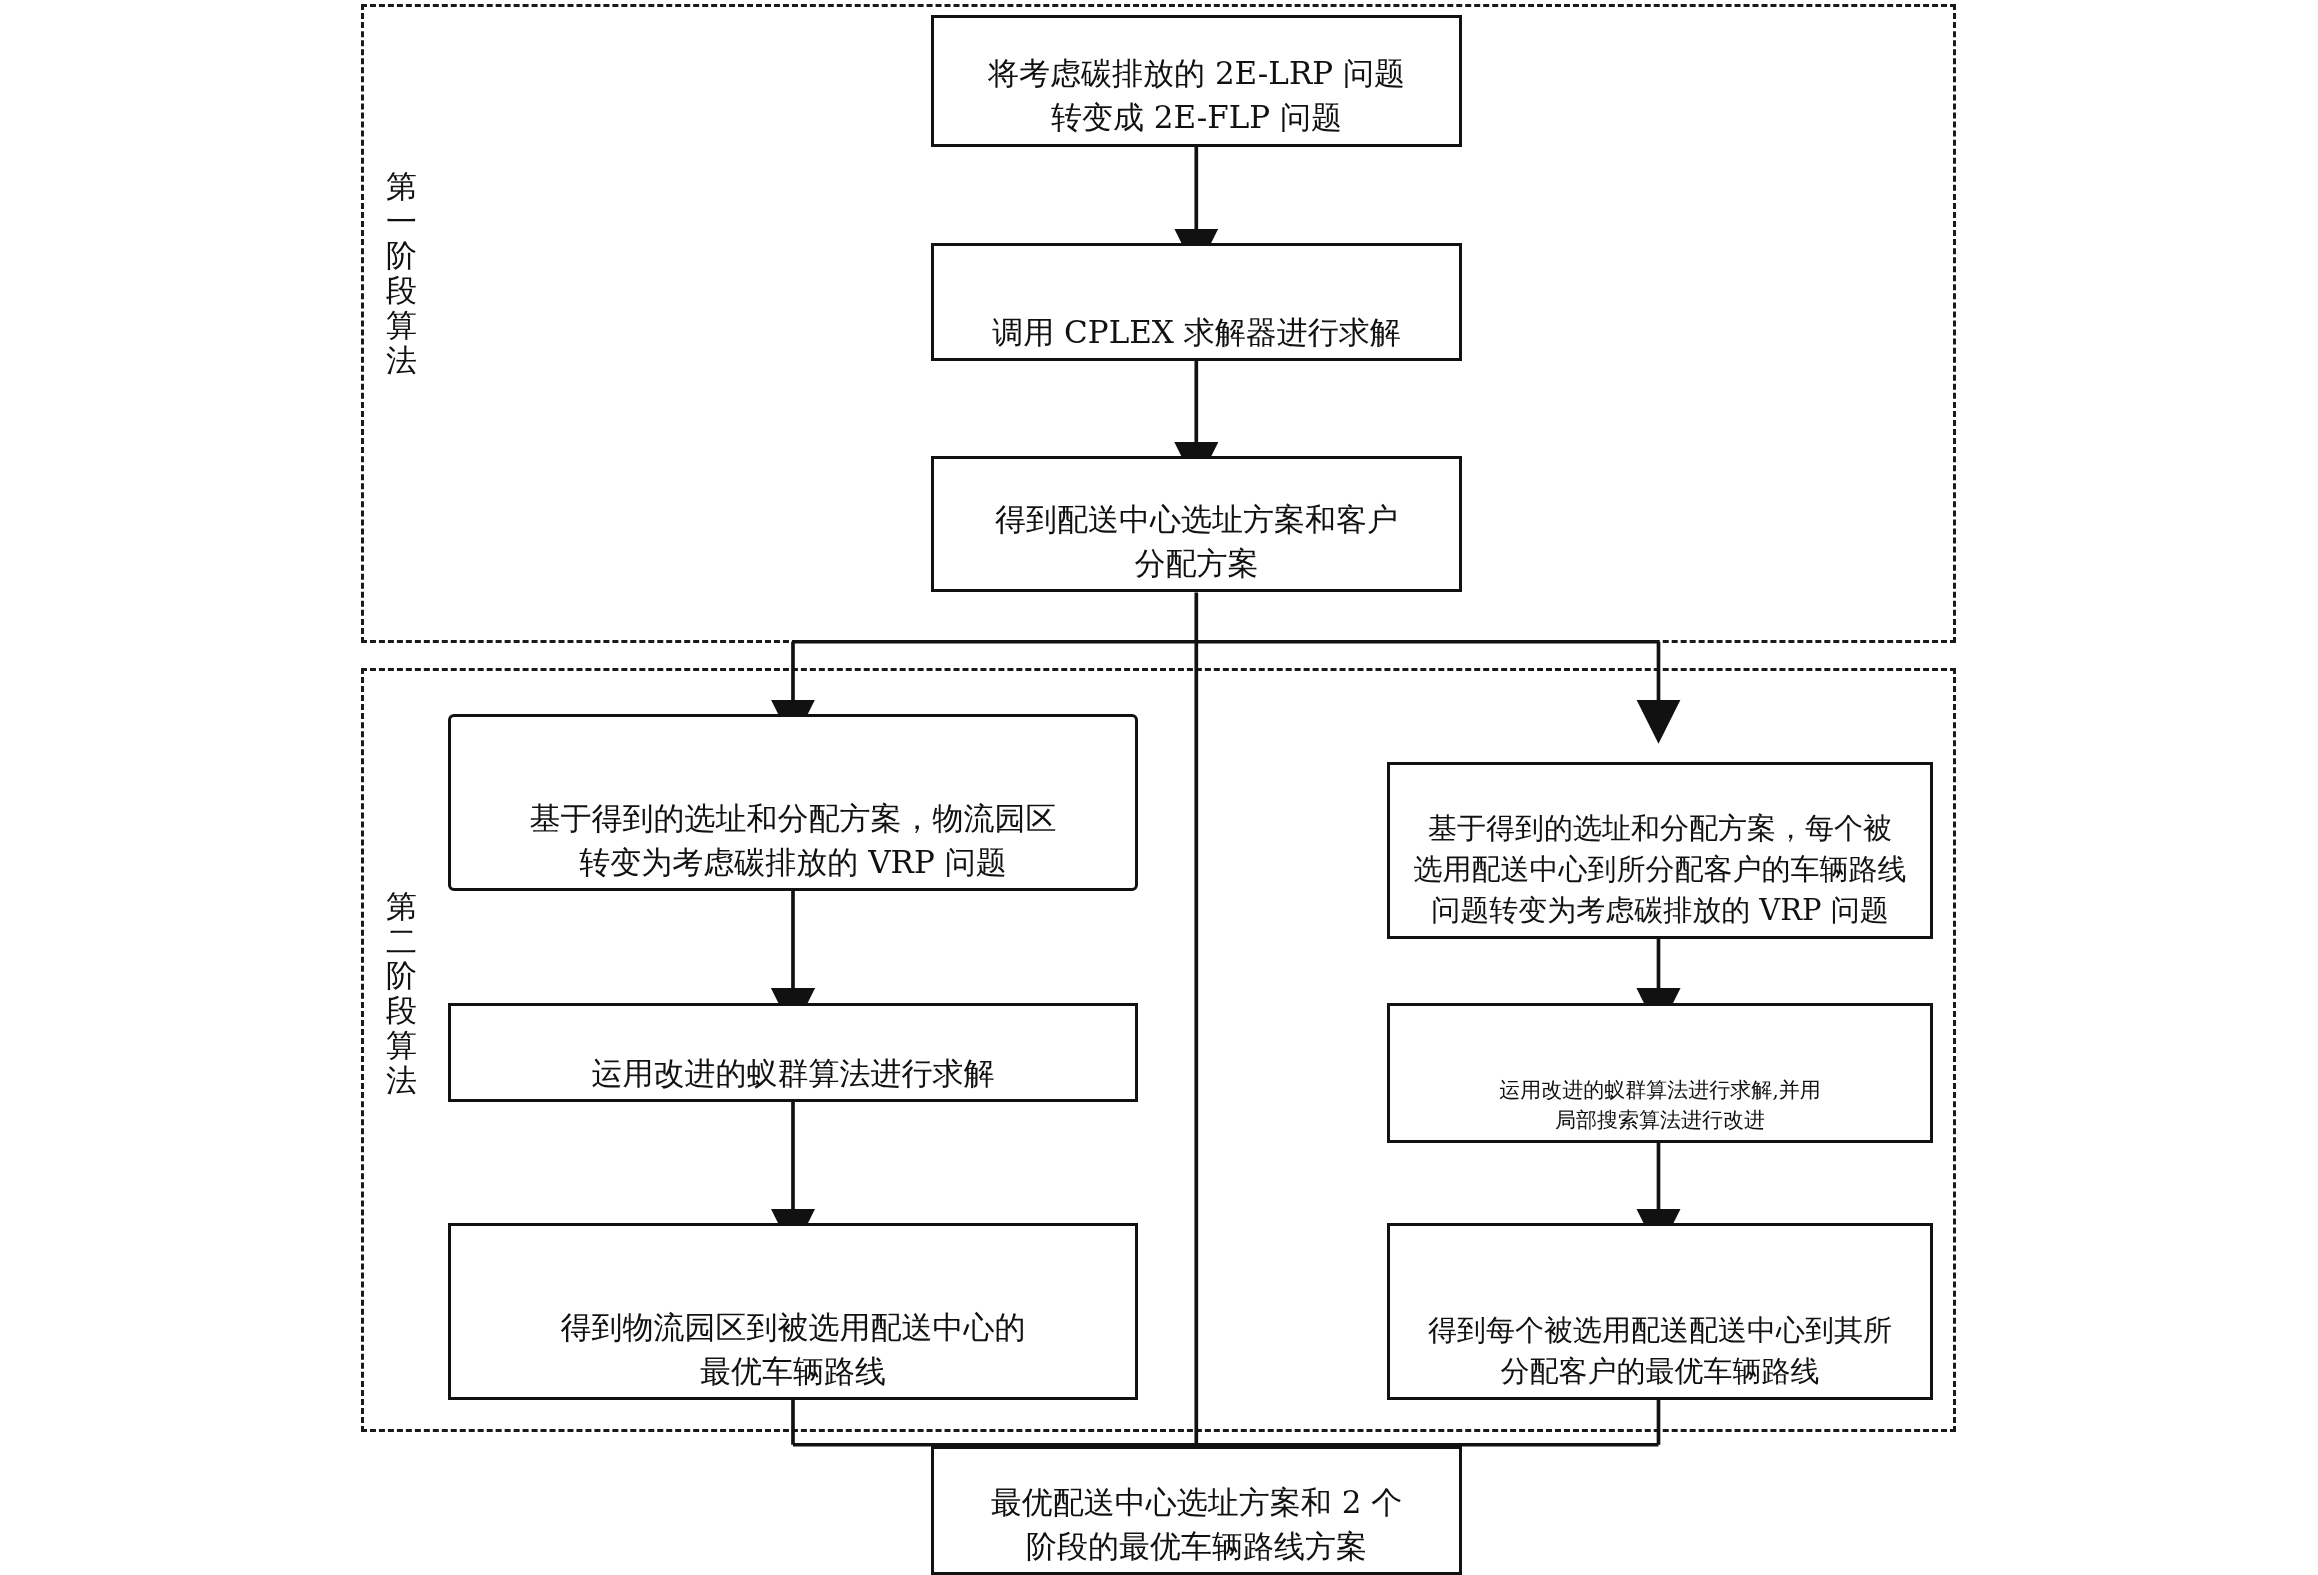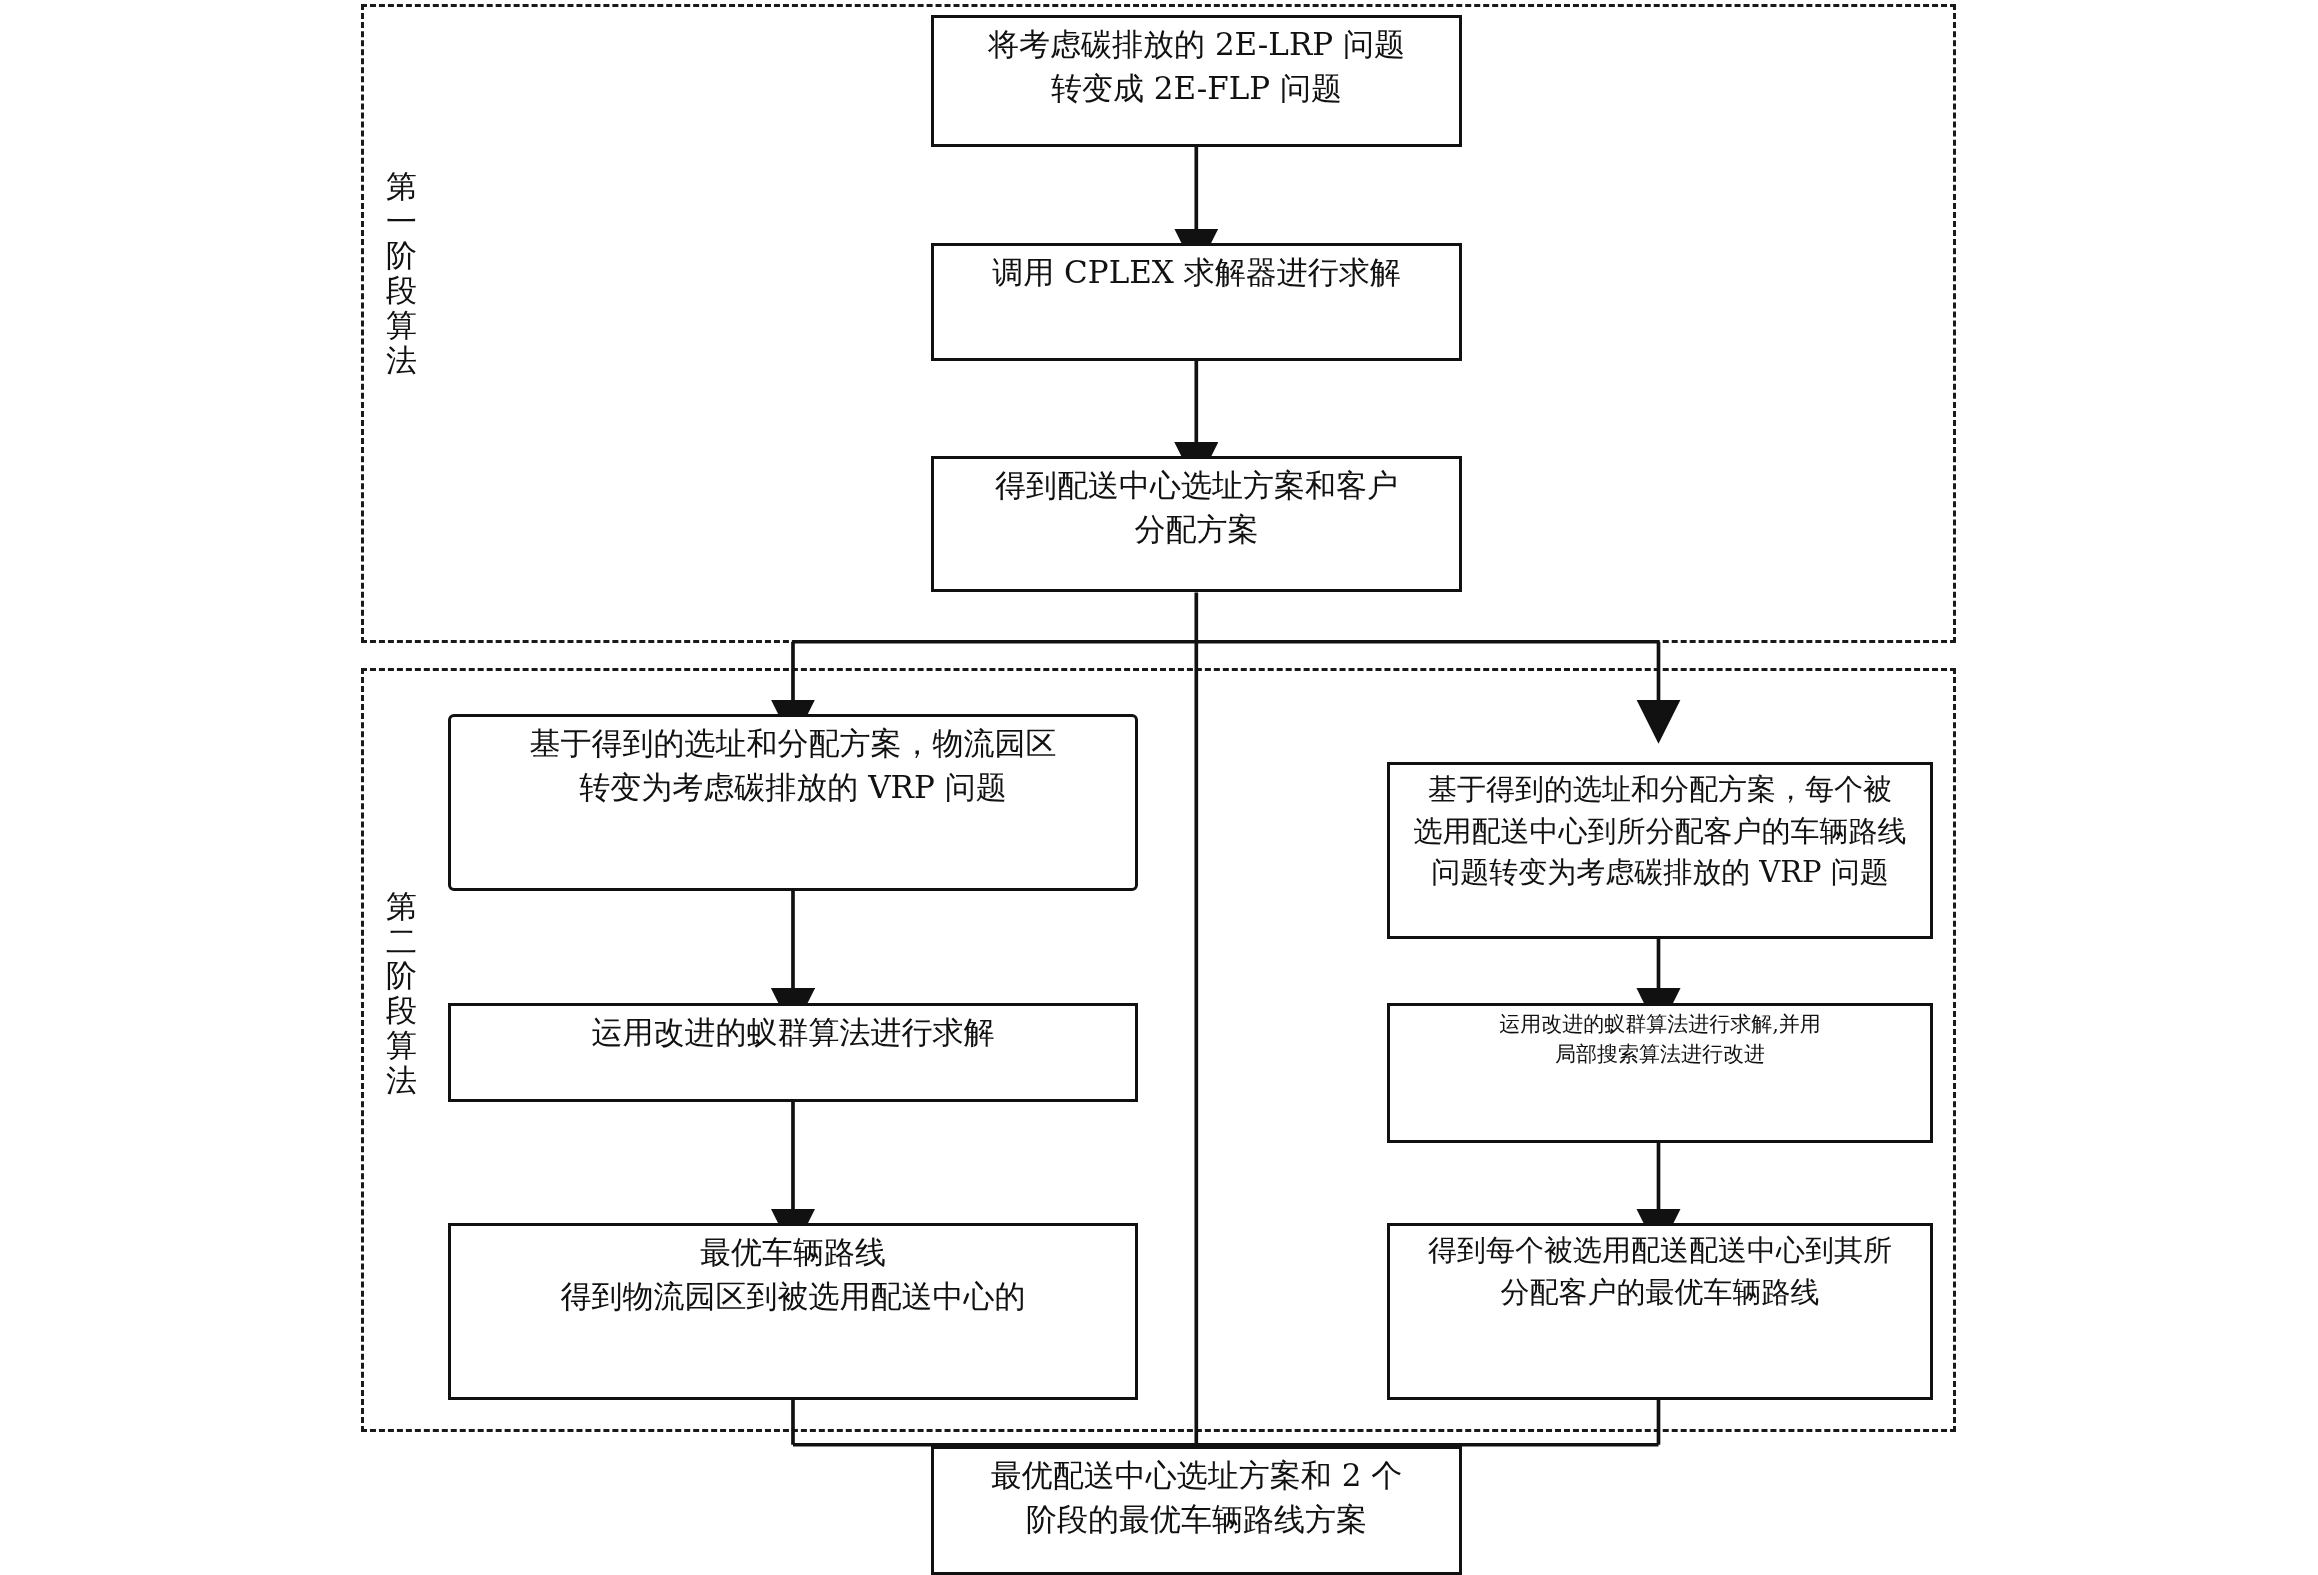--- a/index.html
+++ b/index.html
@@ -7,21 +7,21 @@
        font-family:"DejaVu Serif","Liberation Serif",serif;color:#111111;}
   .stage{position:absolute;border:3.7px dashed #1a1a1a;box-sizing:border-box;}
   #stage1{left:361px;top:3.7px;width:1595px;height:639px;}
   #stage2{left:361px;top:668px;width:1595px;height:764px;}
   .stage-label{position:absolute;width:49px;text-align:center;
        font-size:31px;line-height:1.12;letter-spacing:0;color:#111;}
   #stage1-label{left:377px;top:169px;}
   #stage2-label{left:377px;top:889px;}
   .stage-label span{display:block;}
   .node{position:absolute;box-sizing:border-box;border:3.7px solid #111111;
-        background:#ffffff;display:flex;align-items:flex-start;justify-content:center;
+        background:#ffffff;display:flex;align-items:flex-end;justify-content:center;
         text-align:center;font-size:31px;line-height:1.42;padding:4.4px 10.3px;}
   .node .txt{display:block;width:100%;}
   .node .txt span{display:block;}
   svg.wires{position:absolute;left:0;top:0;width:2319px;height:1575px;
             pointer-events:none;overflow:visible;}
 </style>
 </head>
 <body>
 
 <div class="stage" id="stage1"></div>
@@ -103,22 +103,22 @@
 </div>
 
 <div class="node" style="left:448px;top:1003px;width:690px;height:99px;">
   <span class="txt">
     <span>运用改进的蚁群算法进行求解</span>
   </span>
 </div>
 
 <div class="node" style="left:448px;top:1223px;width:690px;height:177px;">
   <span class="txt">
+    <span>得到物流园区到被选用配送中心的</span>
     <span>最优车辆路线</span>
-    <span>得到物流园区到被选用配送中心的</span>
   </span>
 </div>
 
 <div class="node" style="left:1387px;top:714px;width:546px;height:177px;font-size:29px;margin-top:48px;">
   <span class="txt">
     <span>基于得到的选址和分配方案，每个被</span>
     <span>选用配送中心到所分配客户的车辆路线</span>
     <span>问题转变为考虑碳排放的 VRP 问题</span>
   </span>
 </div>

